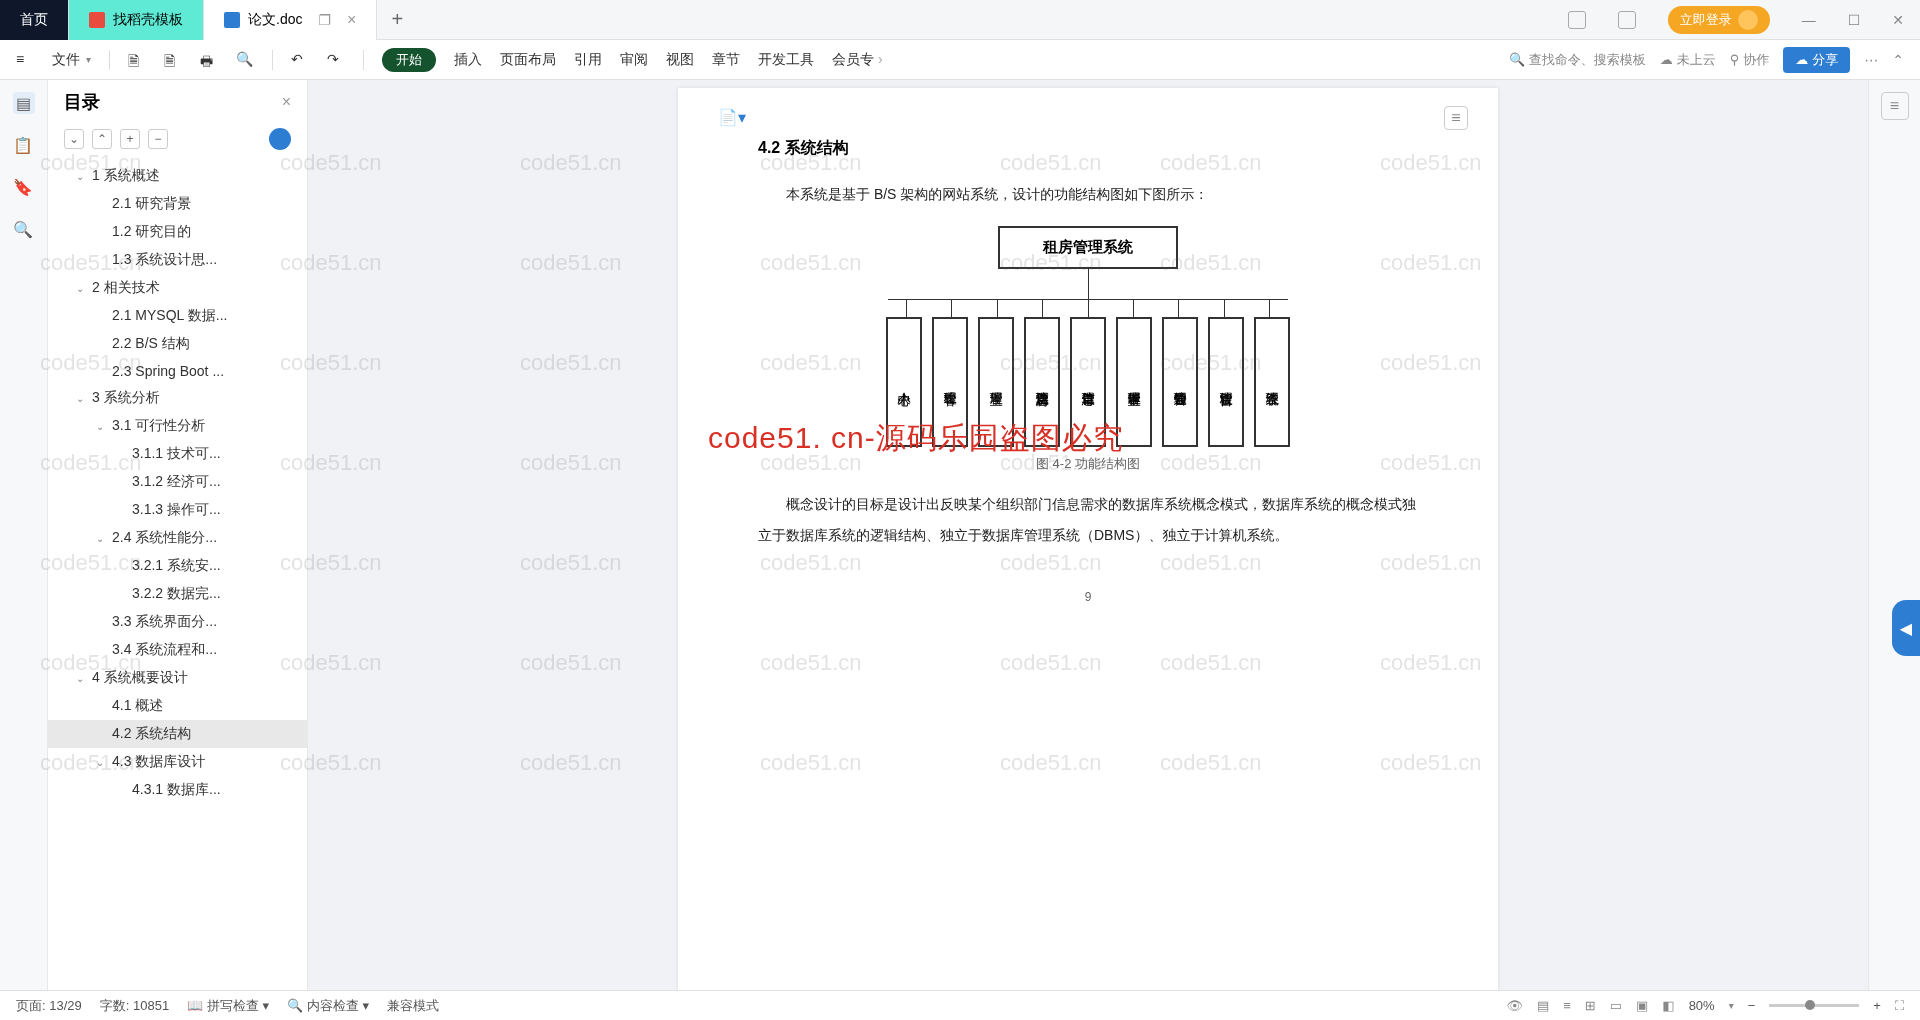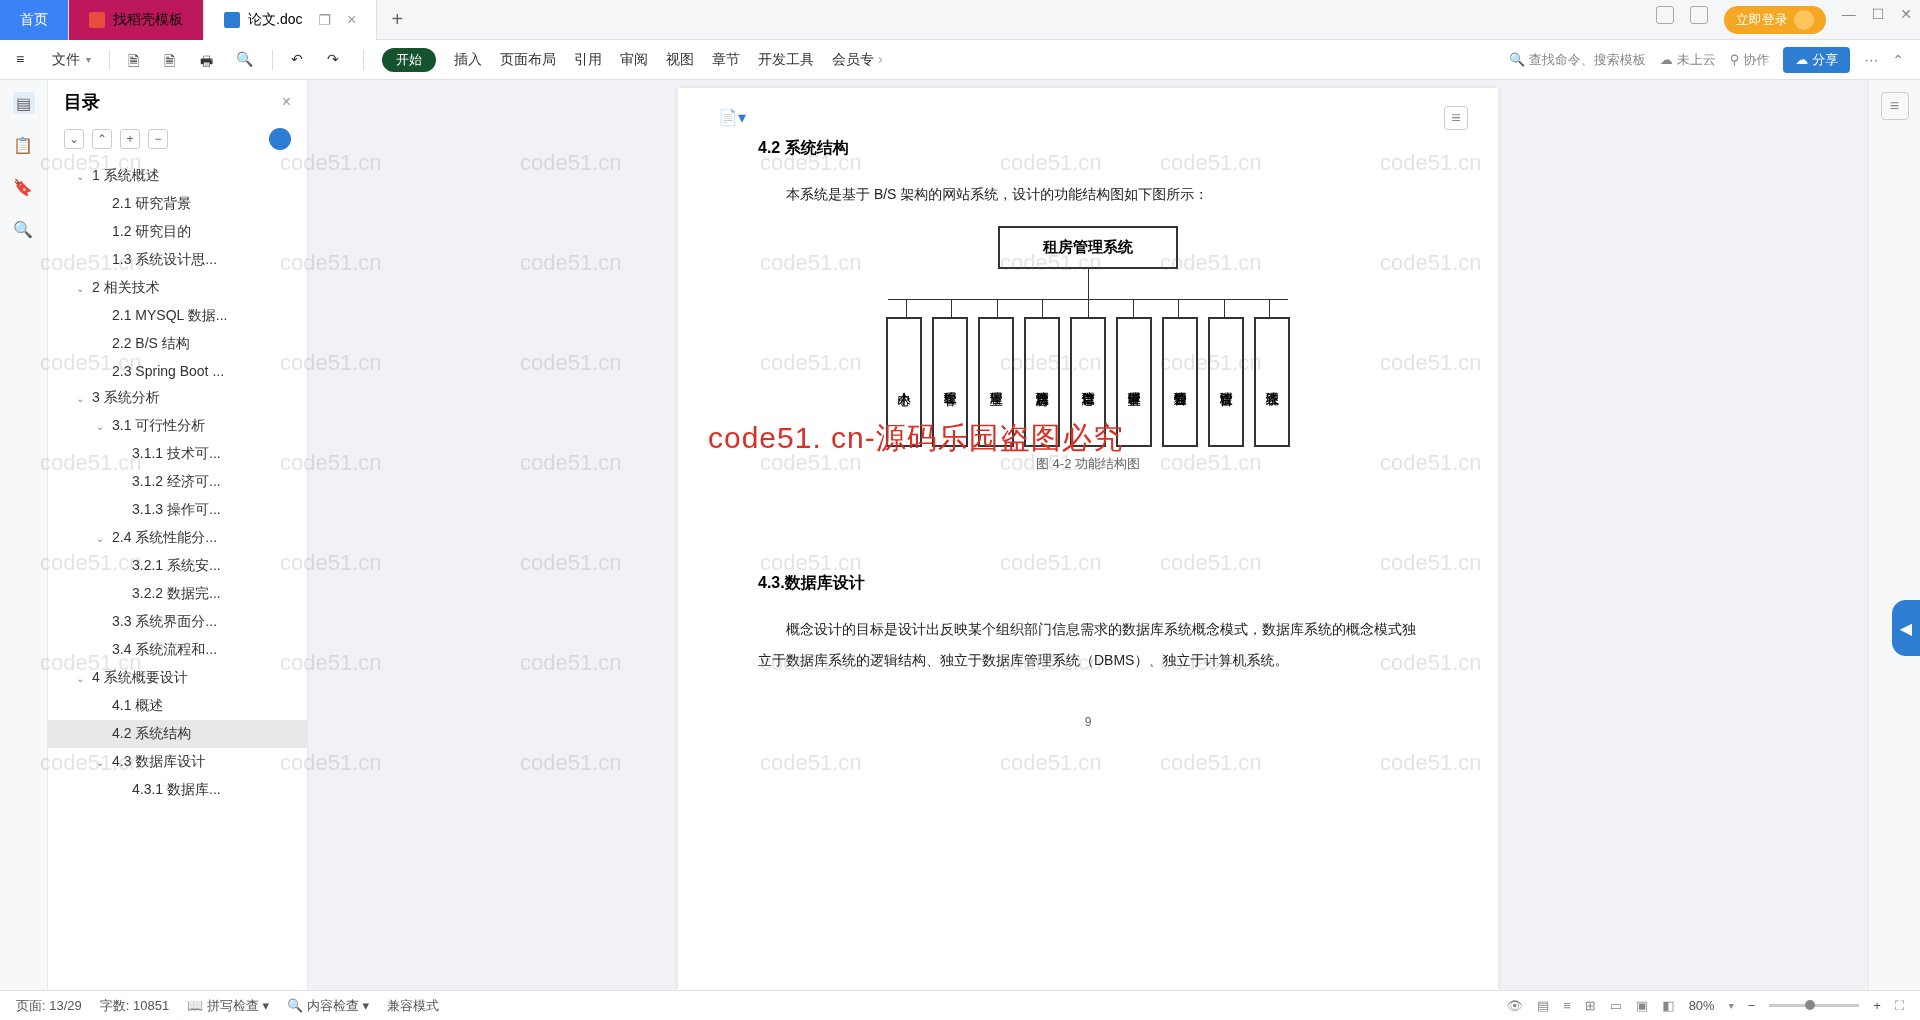--- a/index.html
+++ b/index.html
@@ -1,30 +1,30 @@
 <!DOCTYPE html>
 <html><head>
 <meta charset="utf-8">
 <style>
 * { margin: 0; padding: 0; box-sizing: border-box; font-family: "Microsoft YaHei", sans-serif; }
 body { background: #fff; width: 1920px; height: 1020px; overflow: hidden; position: relative; }
 
 
 .tab-bar { height: 40px; background: #f5f6f7; display: flex; align-items: center; border-bottom: 1px solid #e0e0e0; }
 .tab { height: 40px; padding: 0 20px; display: flex; align-items: center; gap: 8px; font-size: 14px; border-right: 1px solid #e0e0e0; cursor: pointer; position: relative; }
-.tab.home { background: #3b82f6; color: #fff; justify-content: flex-end; }
-.tab.template { background: #be185d; }
+.tab.home { background: #0f172a; color: #fff; justify-content: flex-end; }
+.tab.template { background: #5eead4; }
 .tab.active { background: #fff; }
 .tab-icon { width: 16px; height: 16px; display: inline-block; }
 .tab-icon.red { background: #e74c3c; border-radius: 2px; }
 .tab-icon.blue { background: #2d7dd2; border-radius: 2px; }
 .tab-close { margin-left: 8px; color: #999; font-size: 16px; }
 .tab-newwin { margin-left: 8px; color: #999; }
 .tab-add { width: 40px; text-align: center; font-size: 20px; color: #666; cursor: pointer; }
-.tab-right { margin-left: auto; display: flex; align-items: flex-start; gap: 16px; padding-right: 8px; }
+.tab-right { margin-left: auto; display: flex; align-items: center; gap: 32px; padding-right: 16px; }
 .login-btn { background: #f5a623; color: #fff; padding: 4px 12px; border-radius: 14px; font-size: 13px; display: flex; align-items: center; gap: 6px; }
 .avatar-circle { width: 20px; height: 20px; background: #ffc55c; border-radius: 50%; display: inline-block; }
 .win-ctrl { color: #888; font-size: 14px; cursor: pointer; }
 .icon-btn { width: 18px; height: 18px; border: 1px solid #aaa; border-radius: 3px; }
 
 
 .toolbar { height: 40px; display: flex; align-items: center; padding: 0 16px; gap: 18px; font-size: 14px; color: #333; border-bottom: 1px solid #e0e0e0; }
 .tb-icon { width: 18px; height: 18px; display: inline-block; }
 .file-menu { display: flex; align-items: center; gap: 6px; }
 .tb-sep { width: 1px; height: 20px; background: #ddd; }
@@ -309,21 +309,20 @@
             <div class="diagram-box">屋主申诉管理</div>
             <div class="diagram-box">通知公告管理</div>
             <div class="diagram-box">留言板管理</div>
             <div class="diagram-box">系统管理</div>
           </div>
         <div class="diagram-caption">图 4-2 功能结构图</div>
       </div>
 
       <div class="watermark-red">code51. cn-源码乐园盗图必究</div>
 
-      <div class="h-title" style="margin-top:100px">4.3.数据库设计</div>
       <p class="body-text">概念设计的目标是设计出反映某个组织部门信息需求的数据库系统概念模式，数据库系统的概念模式独立于数据库系统的逻辑结构、独立于数据库管理系统（DBMS）、独立于计算机系统。</p>
 
       <div class="page-num">9</div>
     </div>
   </div>
 
   <div class="right-rail">
     <div class="right-rail-inner">
       <div class="rail-btn">≡</div>
     </div>

